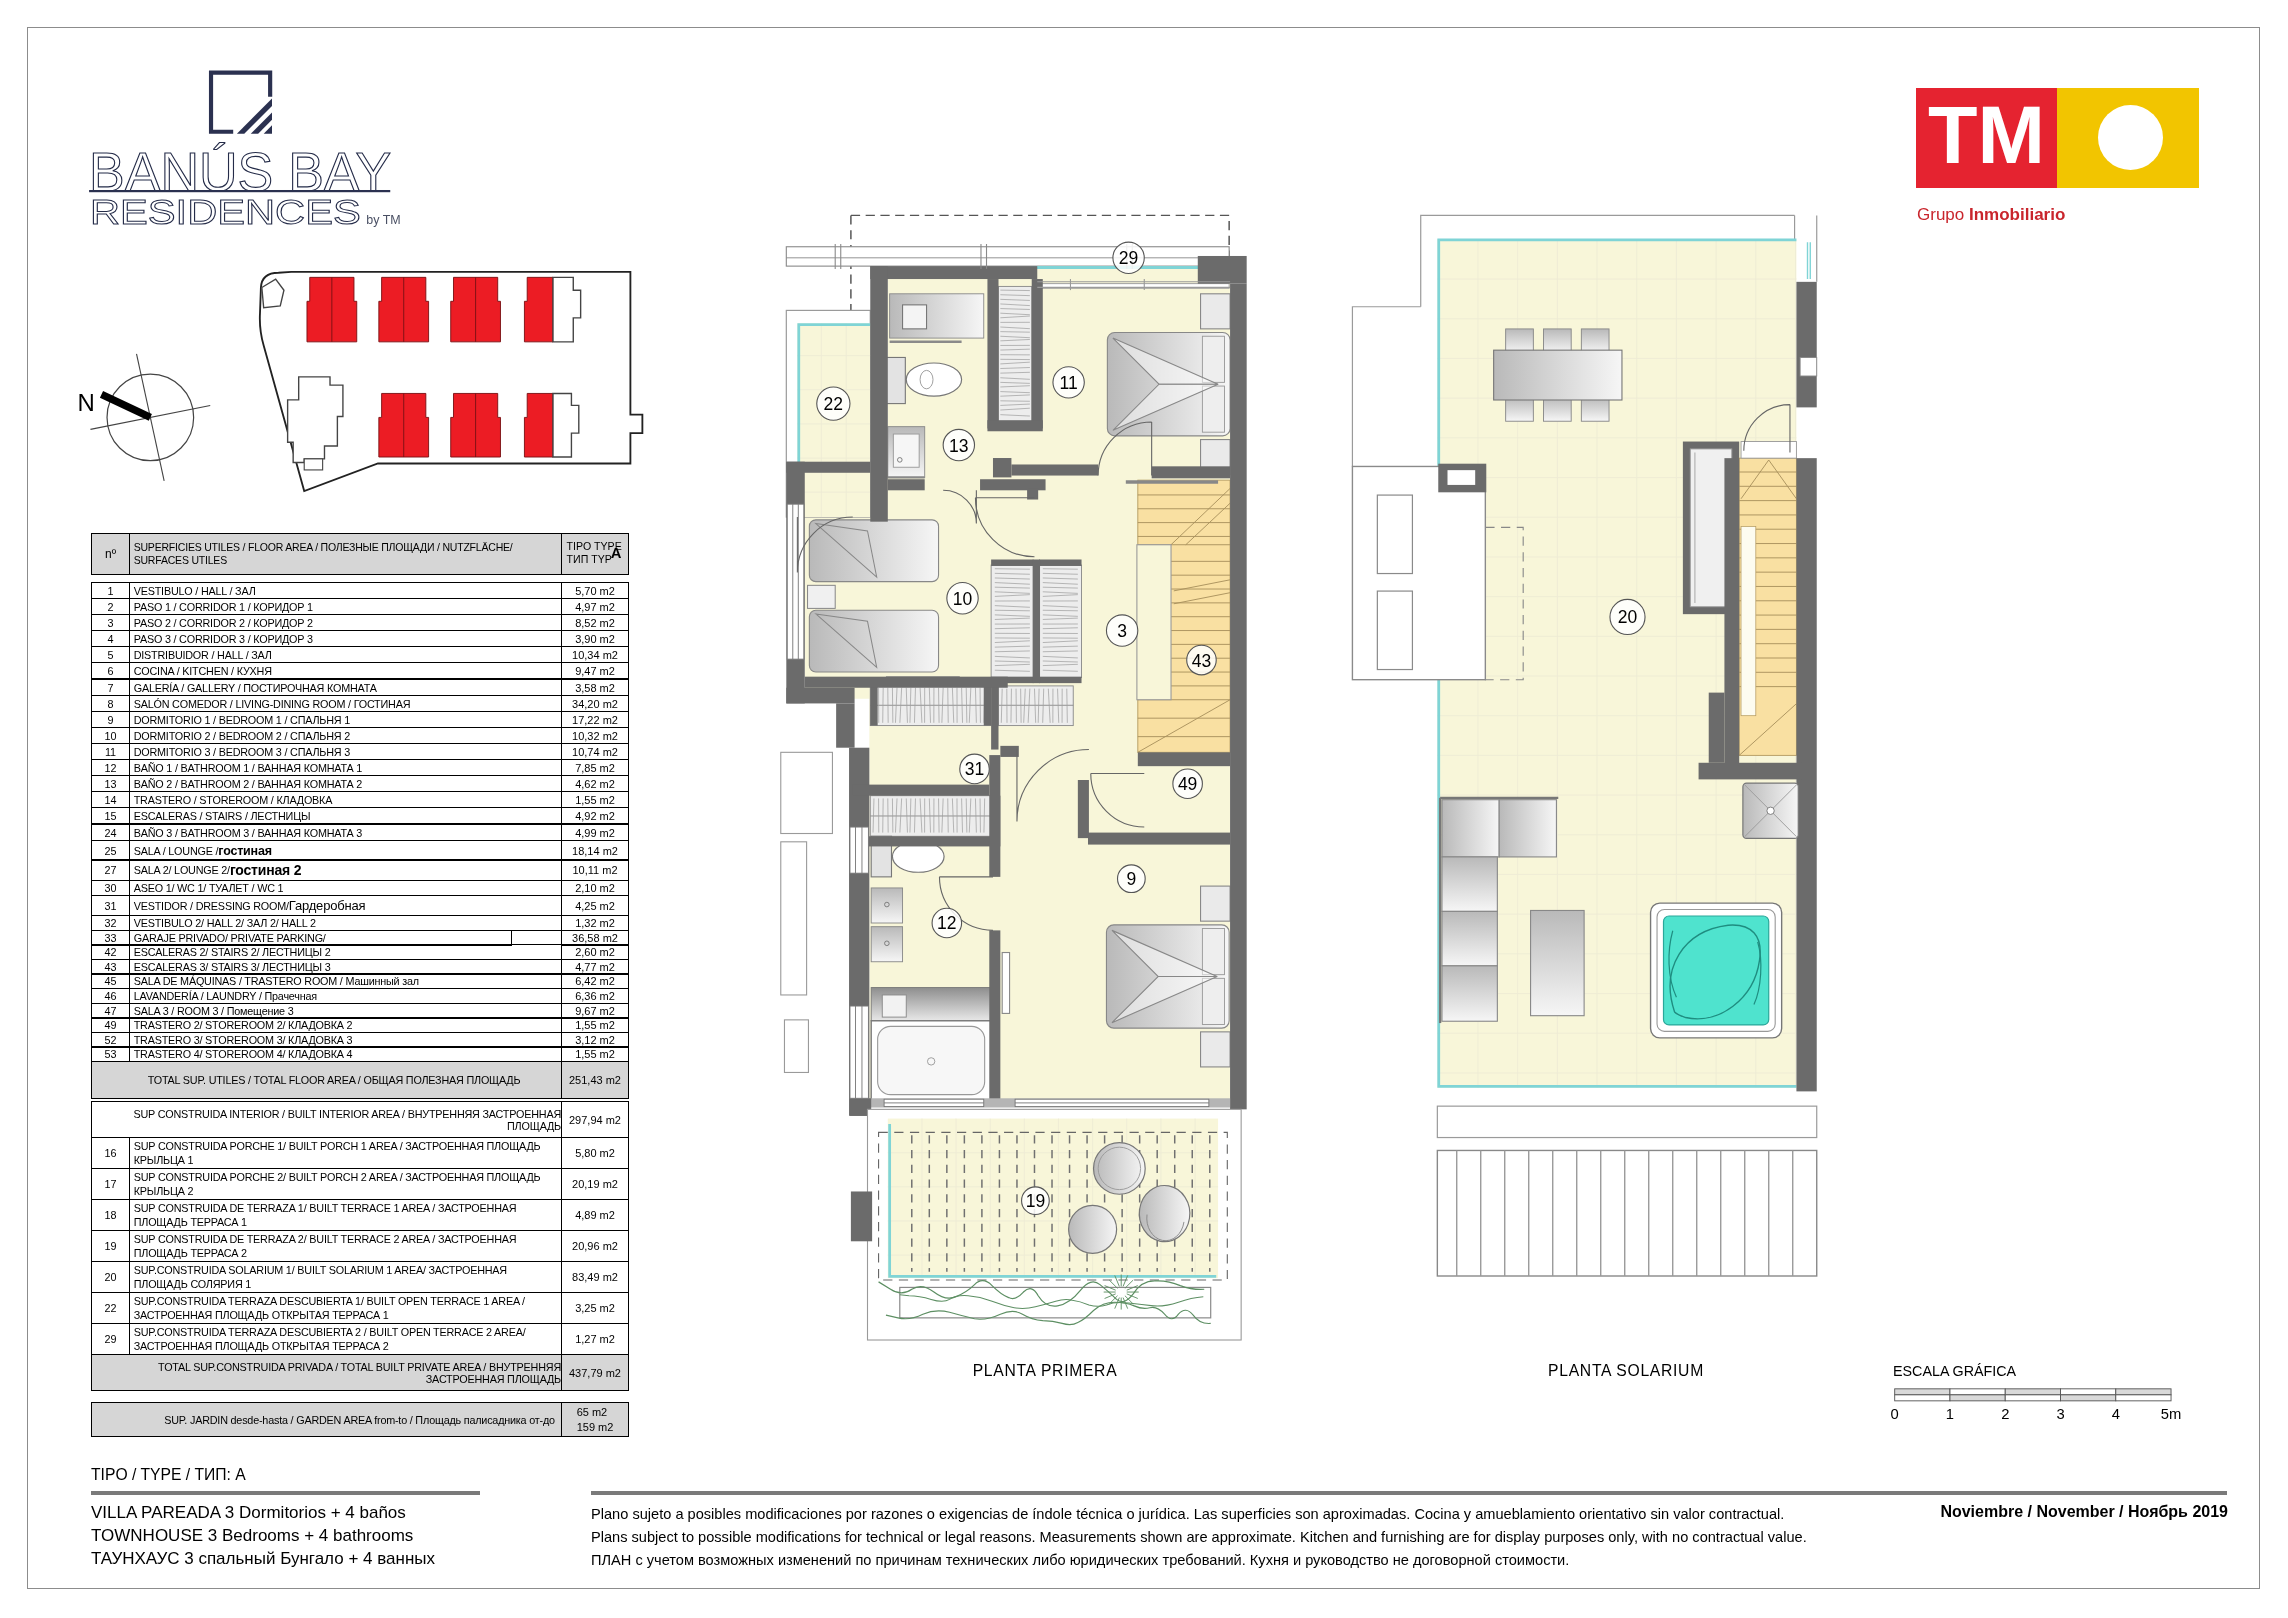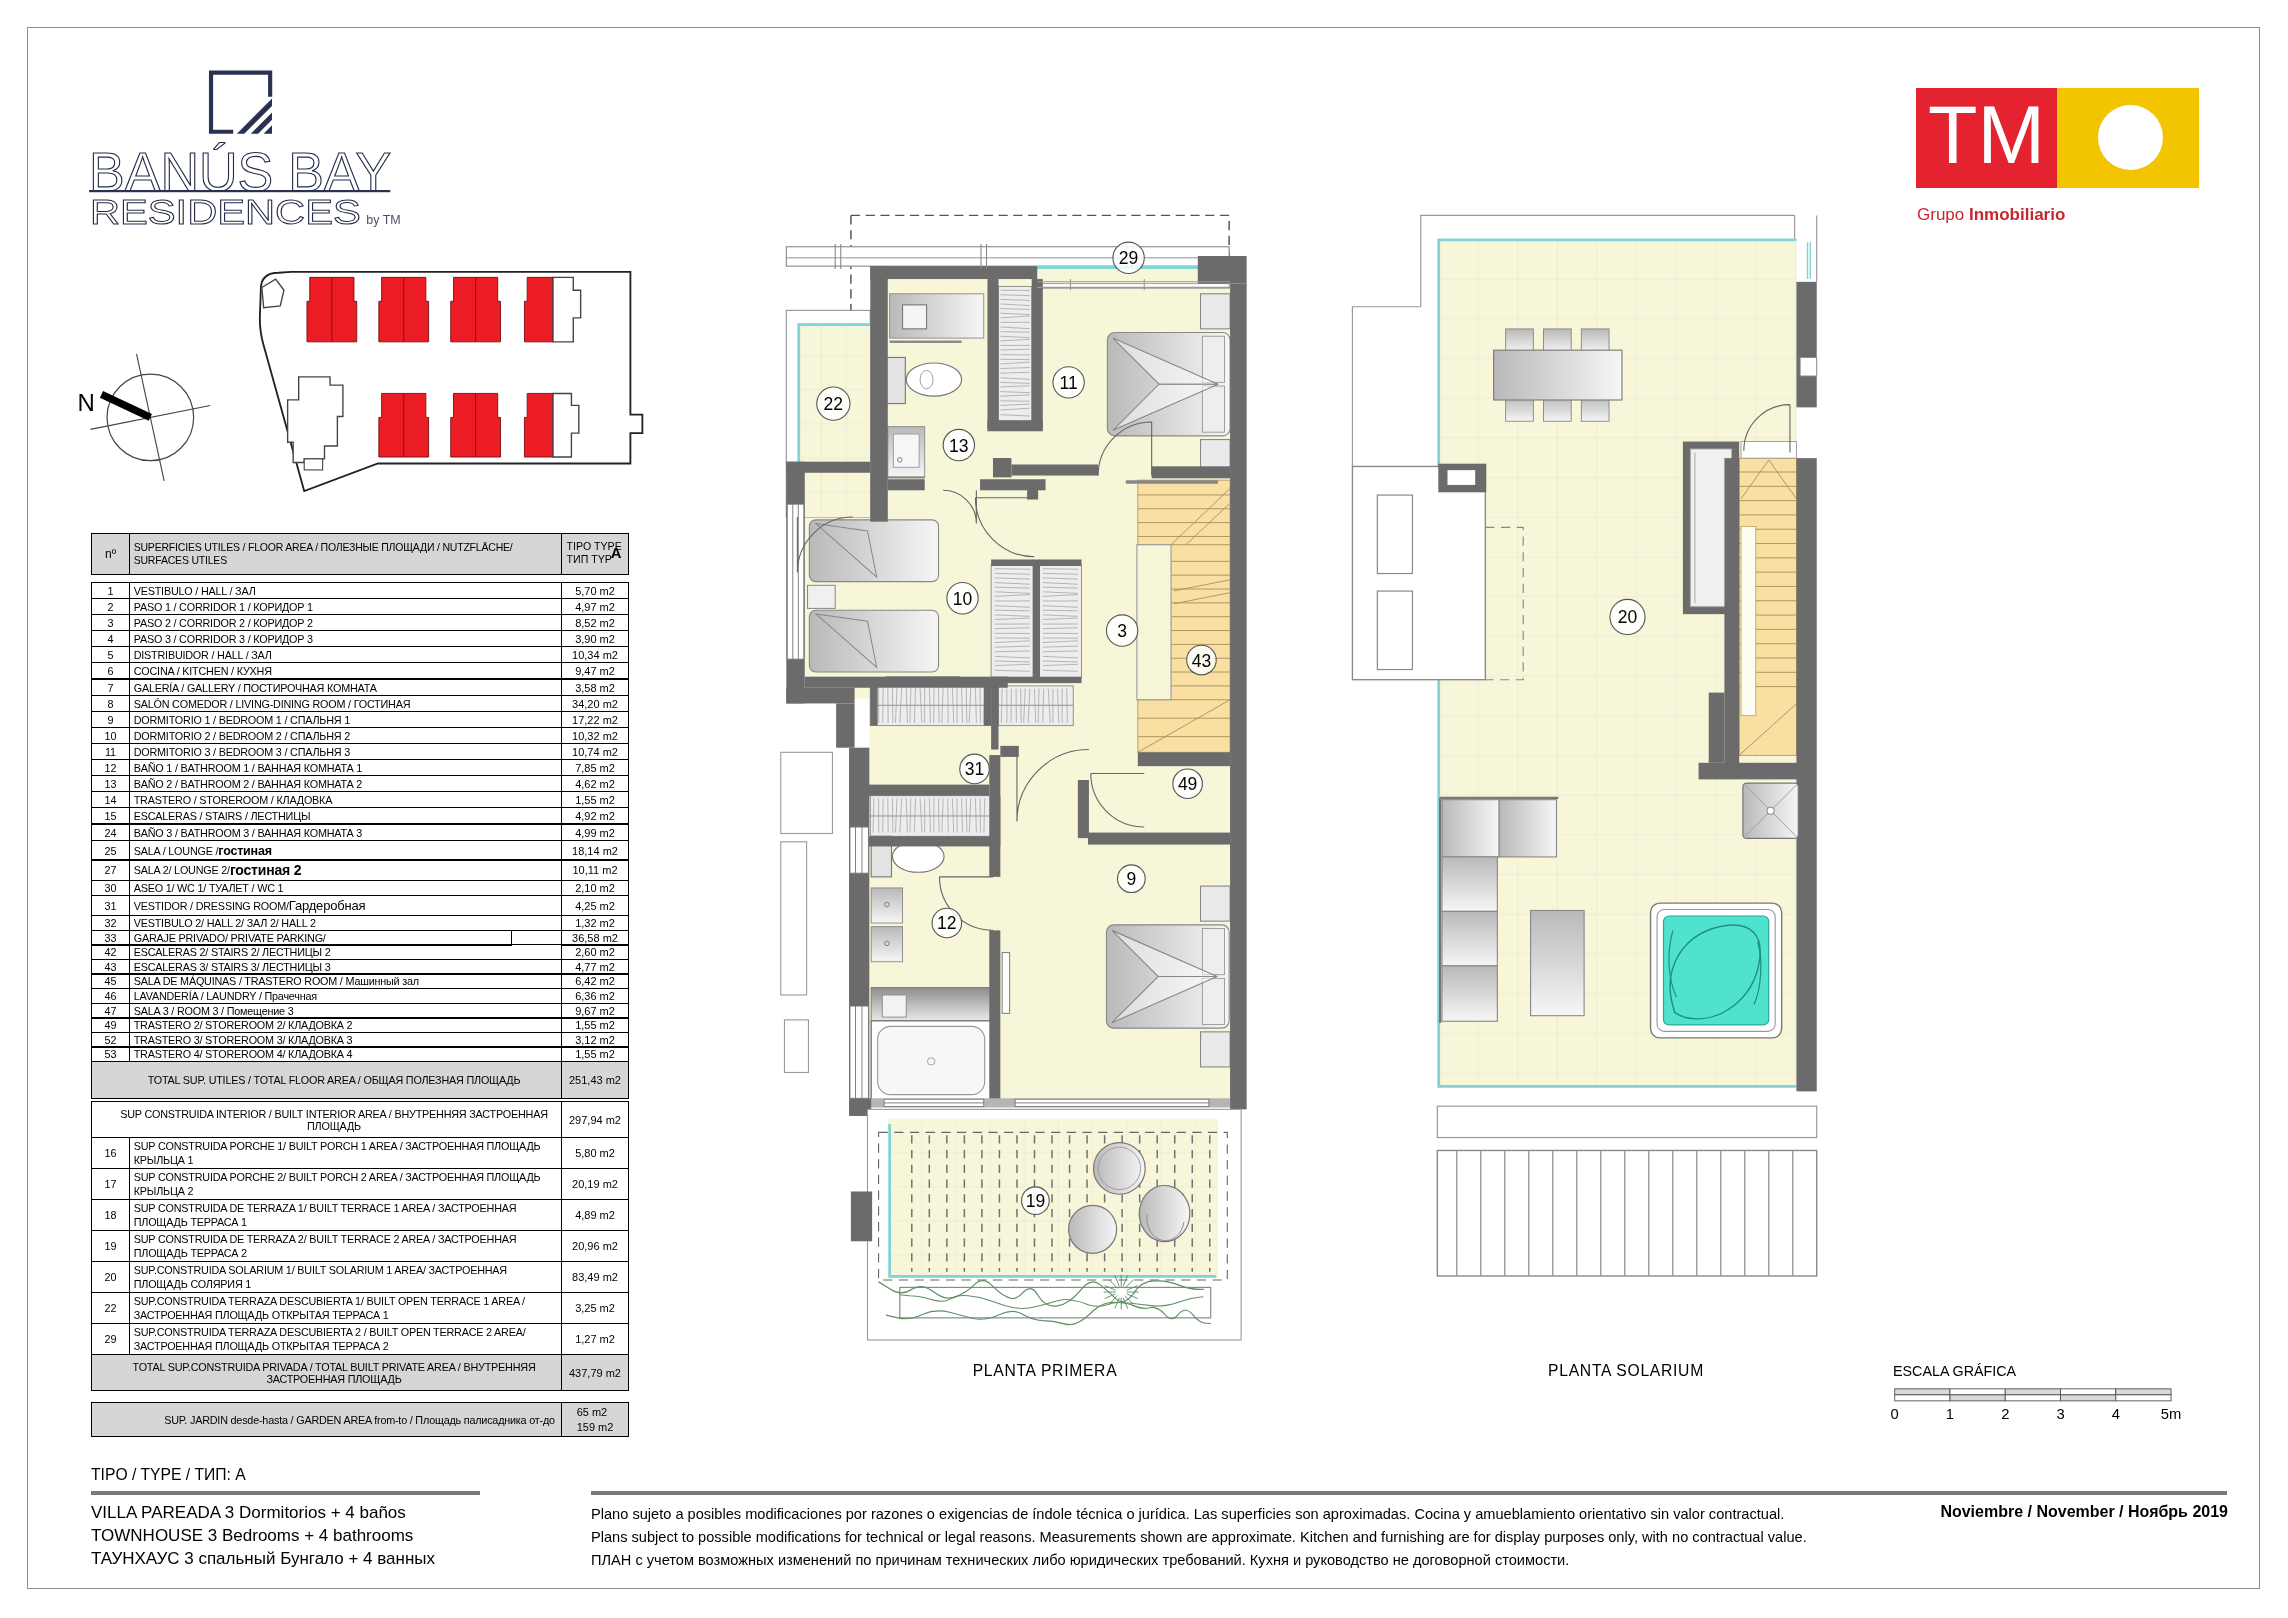--- a/index.html
+++ b/index.html
@@ -1,21 +1,21 @@
 <!DOCTYPE html>
 <html style="font-size:14.8px"><head><meta charset="utf-8"><style>
 html,body{margin:0;padding:0}
 body{width:2289px;height:1619px;position:relative;font-family:"Liberation Sans",sans-serif;background:#fff;overflow:hidden}
 .abs{position:absolute;box-sizing:border-box}
 .cell{position:absolute;box-sizing:border-box;border:0.9px solid #000;overflow:hidden}
 .rtx{font-size:10.8px;line-height:12px;padding-left:3.7px;display:flex;align-items:center;white-space:nowrap;letter-spacing:-0.2px}
 .rn{font-size:10.8px;display:flex;align-items:center;justify-content:center}
 .rv{font-size:11px;display:flex;align-items:center;justify-content:center;white-space:nowrap}
 .g{background:#d6d6d6}
-.ctr{justify-content:center;text-align:center;padding-left:15px}
+.ctr{justify-content:center;text-align:right;padding-left:15px}
 </style></head><body>
 
 <div class="abs" style="left:27px;top:27px;width:2233px;height:1562px;border:1.8px solid #8c8c8c"></div>
 
 <svg class="abs" style="left:78px;top:55px" width="388" height="185" viewBox="0 0 420 200">
 
 <path d="M 168,83 H 144 V 19 H 208 V 45" stroke="#2b3150" stroke-width="4.5" fill="none"></path>
 <path d="M 172,85 L 210,47 L 210,55 L 180,85 Z" fill="#2b3150"></path>
 <path d="M 187,85 L 210,62 L 210,70 L 195,85 Z" fill="#2b3150"></path>
 <path d="M 201,85 L 210,76 L 210,85 Z" fill="#2b3150"></path>
@@ -953,21 +953,21 @@
 </svg>
 
 <div class="abs" style="left:1045px;top:1362px;transform:translateX(-50%);font-size:15.7px;letter-spacing:0.7px;white-space:nowrap">PLANTA PRIMERA</div>
 
 <div class="abs" style="left:1626px;top:1362px;transform:translateX(-50%);font-size:15.7px;letter-spacing:0.7px;white-space:nowrap">PLANTA SOLARIUM</div>
 
 <div class="abs" style="left:1916px;top:88px;width:141px;height:100px;background:#e52330"></div>
 
 <div class="abs" style="left:2057px;top:88px;width:142px;height:100px;background:#f2c500"></div>
 
-<div class="abs" style="left:1916px;top:88px;width:141px;height:100px;color:#fff;font-weight:normal;font-size:81px;text-align:center;line-height:94px;font-family:'Liberation Sans',sans-serif">TM</div>
+<div class="abs" style="left:1916px;top:88px;width:141px;height:100px;color:#fff;font-weight:bold;font-size:81px;text-align:center;line-height:94px;font-family:'Liberation Sans',sans-serif">TM</div>
 
 <div class="abs" style="left:2098px;top:105px;width:65px;height:65px;border-radius:50%;background:#fff"></div>
 
 <div class="abs" style="left:1917px;top:205px;font-size:17px;color:#c9252c">Grupo <b>Inmobiliario</b></div>
 <div class="abs" style="left:1893px;top:1363px;font-size:14.3px">ESCALA GRÁFICA</div>
 <svg class="abs" style="left:1891px;top:1384px" width="305" height="42" viewBox="0 0 330 45">
     <g stroke="#555" stroke-width="1" fill="none">
       <rect x="4.0" y="5" width="59.8" height="6.5" fill="#d9d9d9"></rect>
       <rect x="4.0" y="11.5" width="59.8" height="6.5" fill="#fff"></rect>
       <rect x="63.8" y="5" width="59.8" height="6.5" fill="#fff"></rect>

